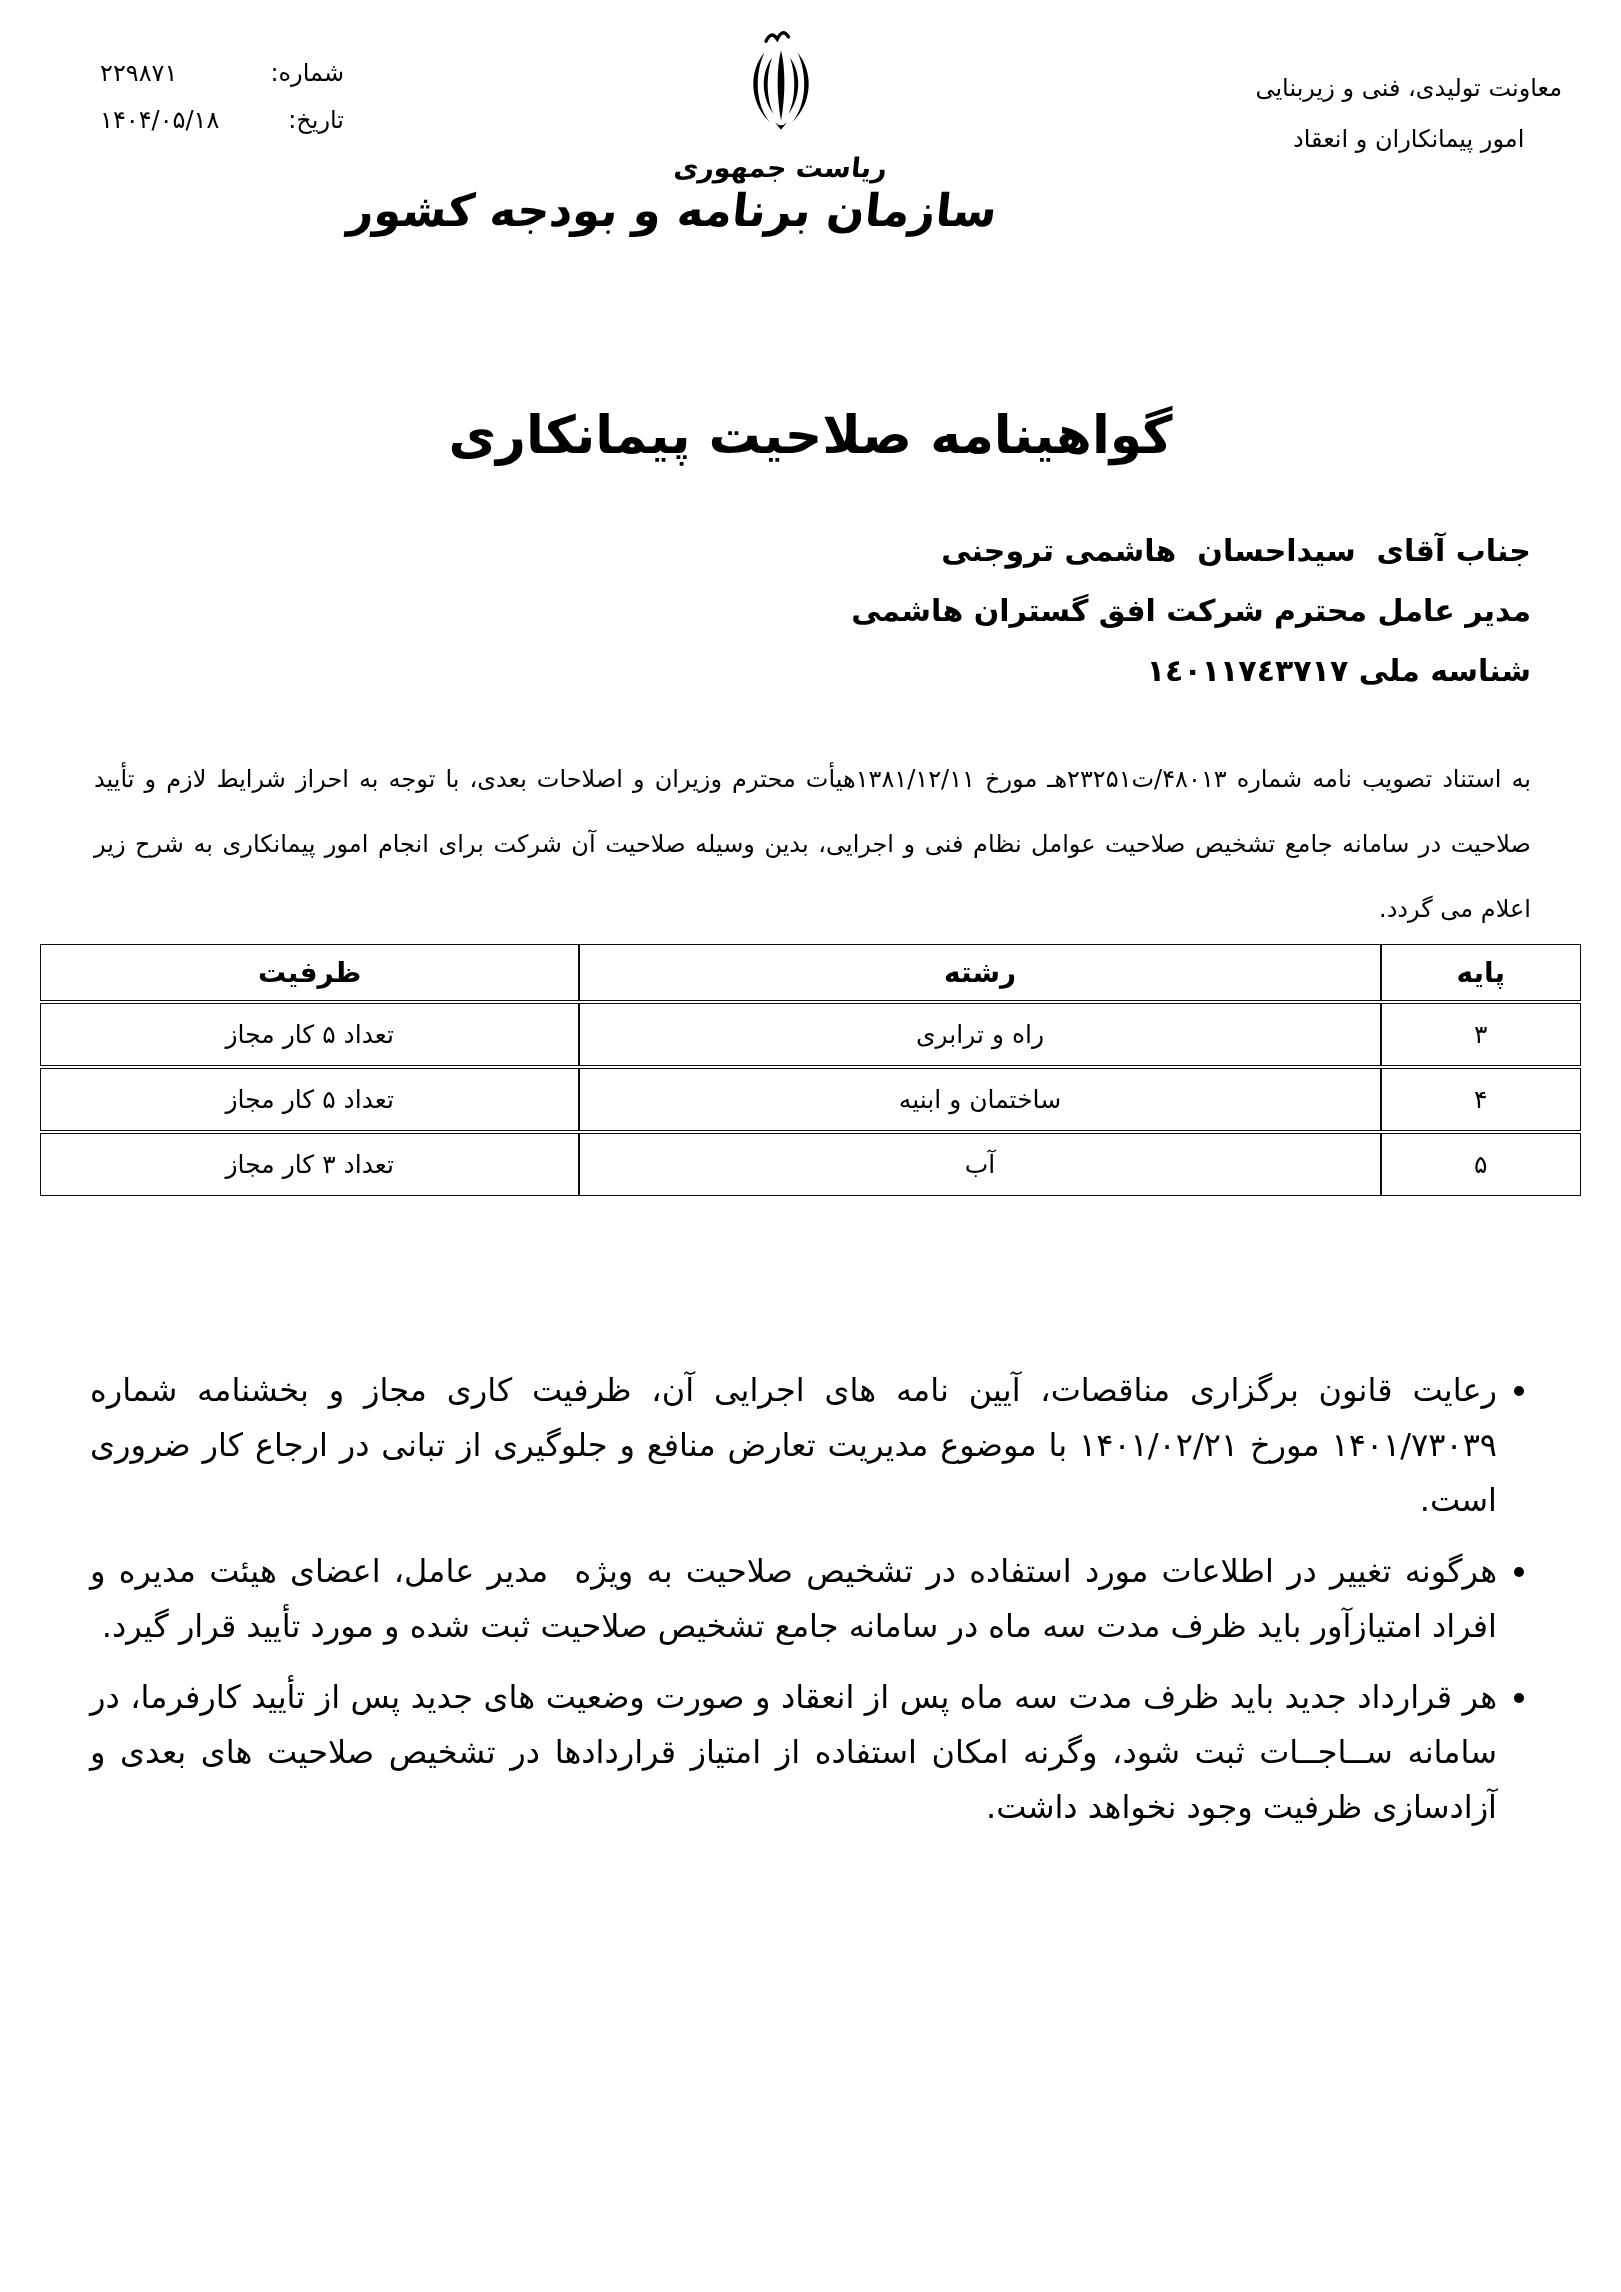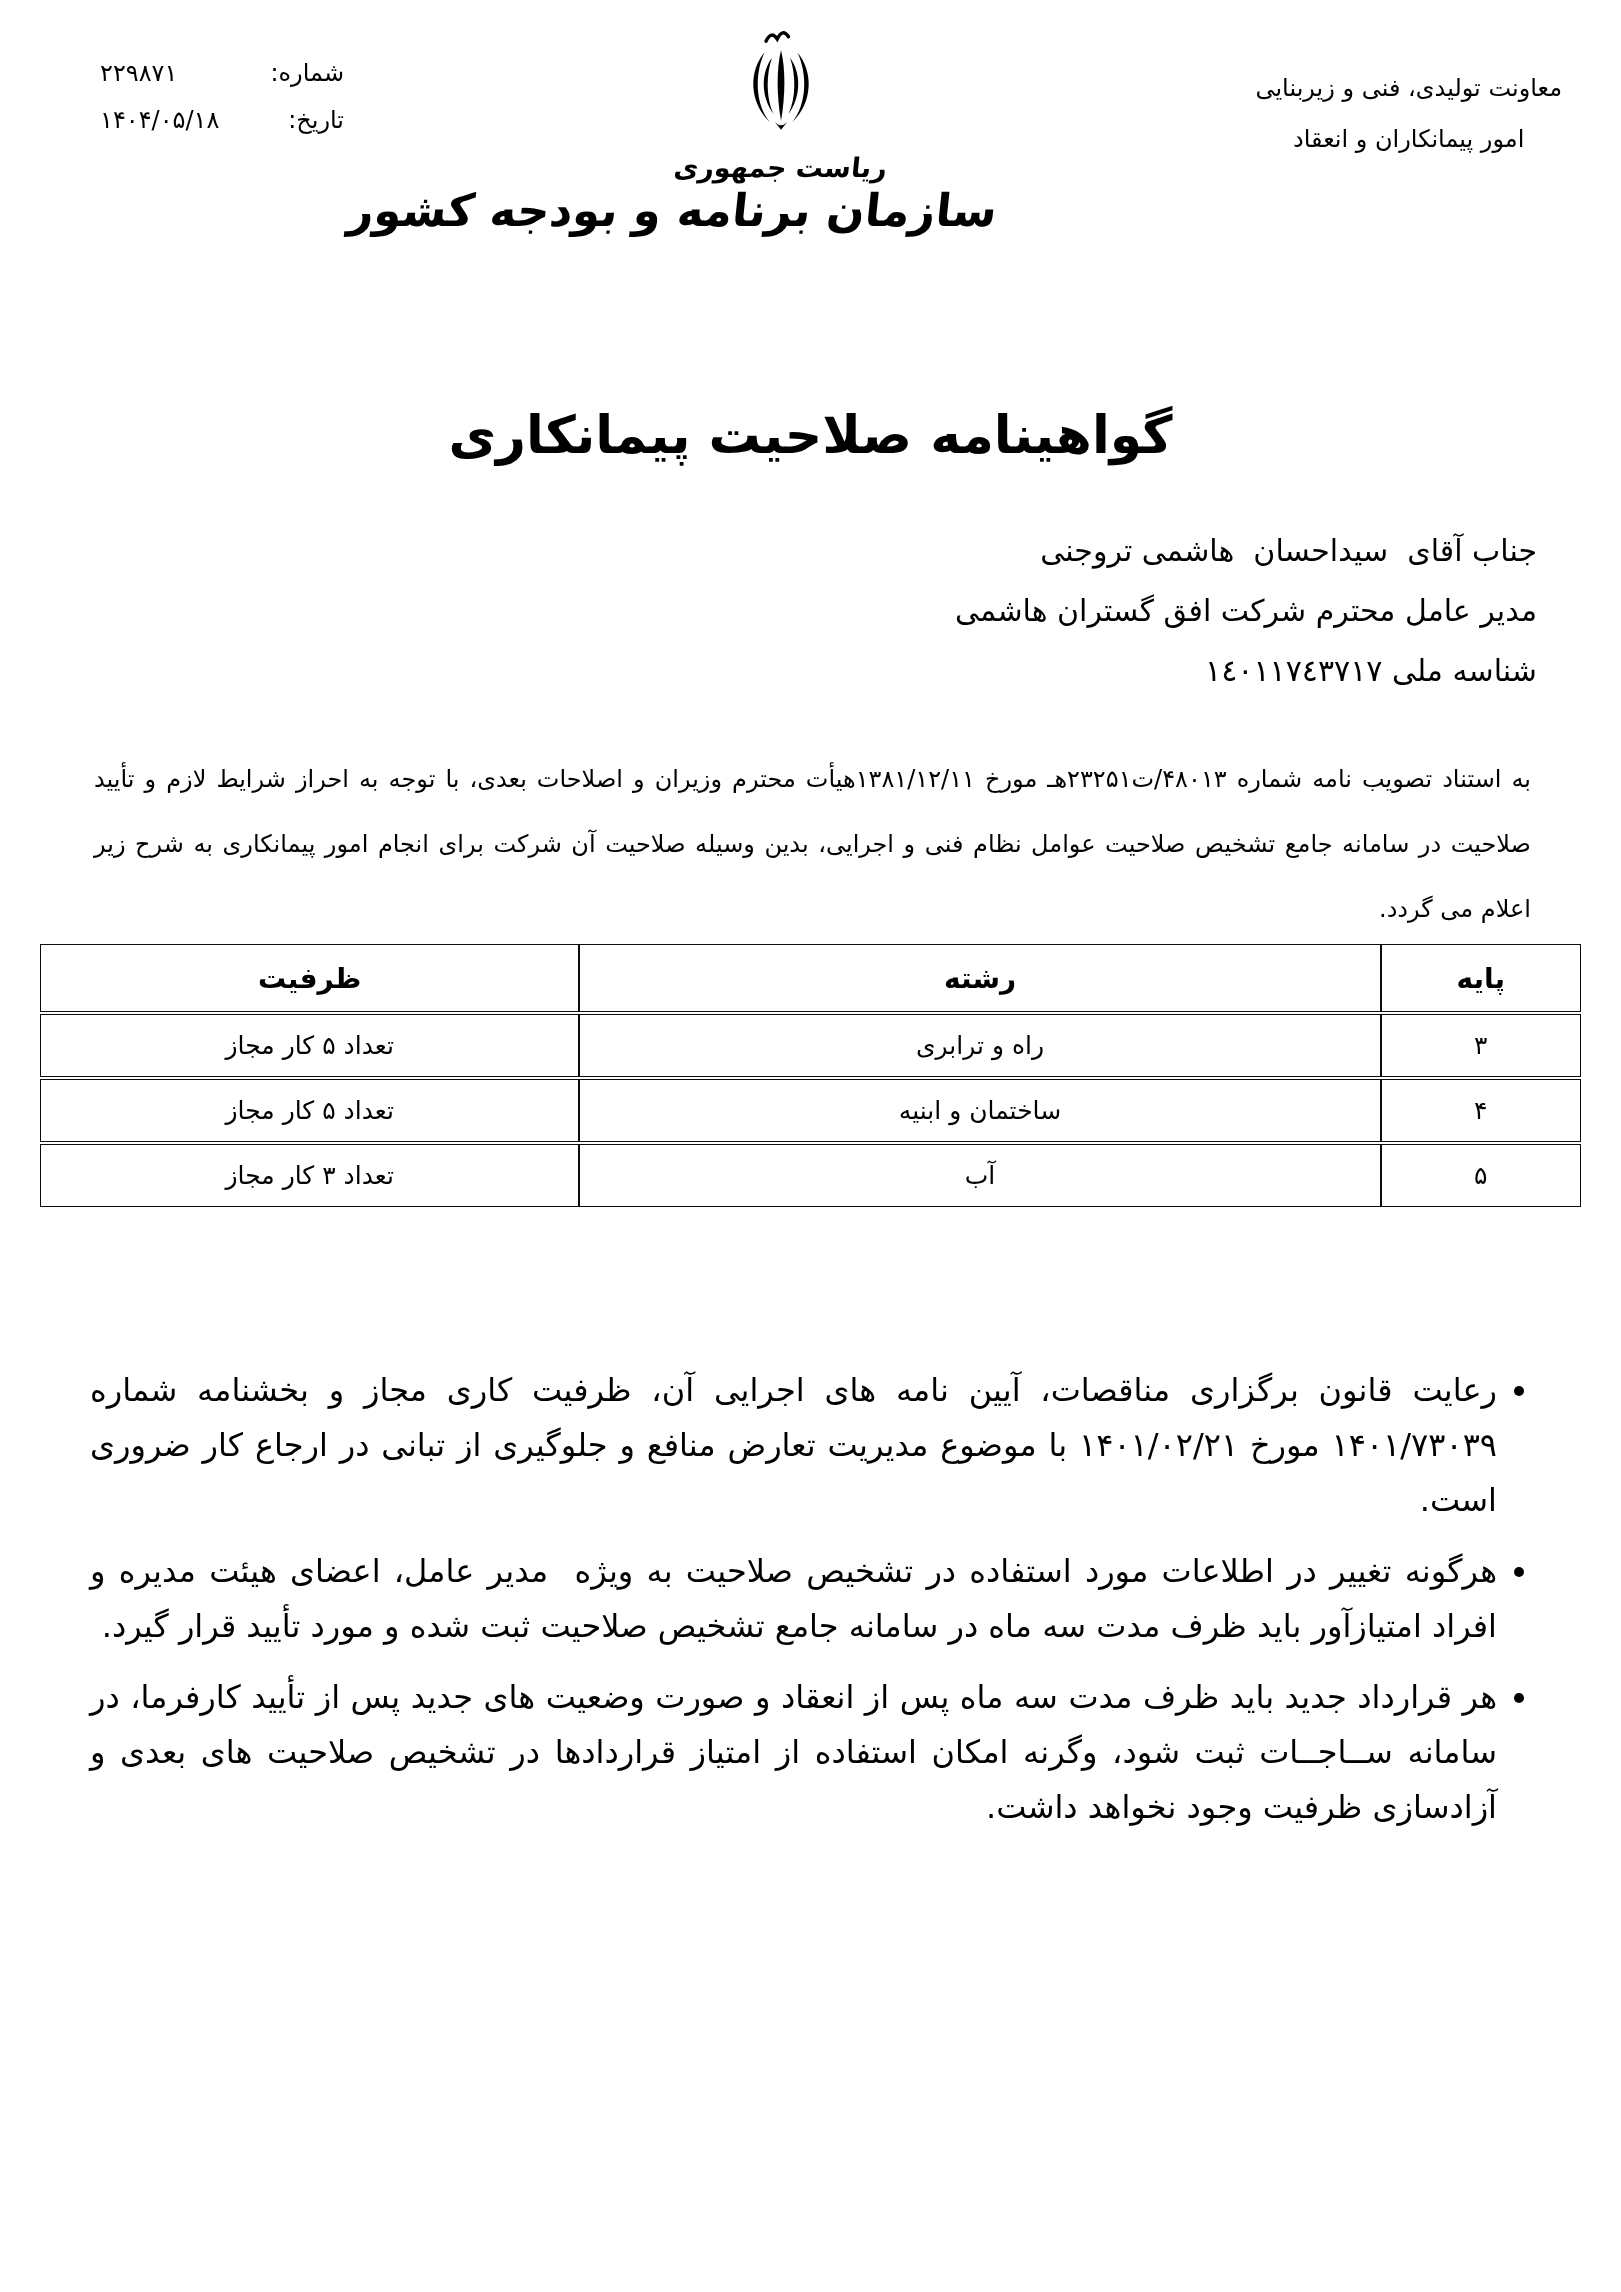--- a/index.html
+++ b/index.html
@@ -68,25 +68,25 @@
     position: absolute;
     top: 405px;
     left: 0; right: 0;
     text-align: center;
     font-size: 52px;
     font-weight: bold;
   }
   .addressee {
     position: absolute;
     top: 521px;
-    right: 84px;
+    right: 90px;
     left: 90px;
     text-align: right;
     font-size: 30px;
-    font-weight: normal;
+    font-weight: bold;
     line-height: 60px;
   }
 
   
   .intro {
     position: absolute;
     top: 747px;
     right: 90px;
     left: 94px;
     font-size: 24px;
@@ -107,21 +107,21 @@
     border-spacing: 0 2.7px;
     direction: rtl;
   }
   table.cert th, table.cert td {
     border: 1.8px solid #0d0d0d;
     text-align: center;
     vertical-align: middle;
     background: #fff;
   }
   table.cert th {
-    height: 68px;
+    height: 57px;
     font-size: 28px;
     font-weight: bold;
   }
   table.cert td { height: 63px; font-size: 25px; }
   .col-grade { width: 13%; }
   .col-field { width: 52%; }
   .col-capacity { width: 35%; }
   td.validity-cell {
     padding: 10.7px 36px 14.3px;
     font-size: 28px;

